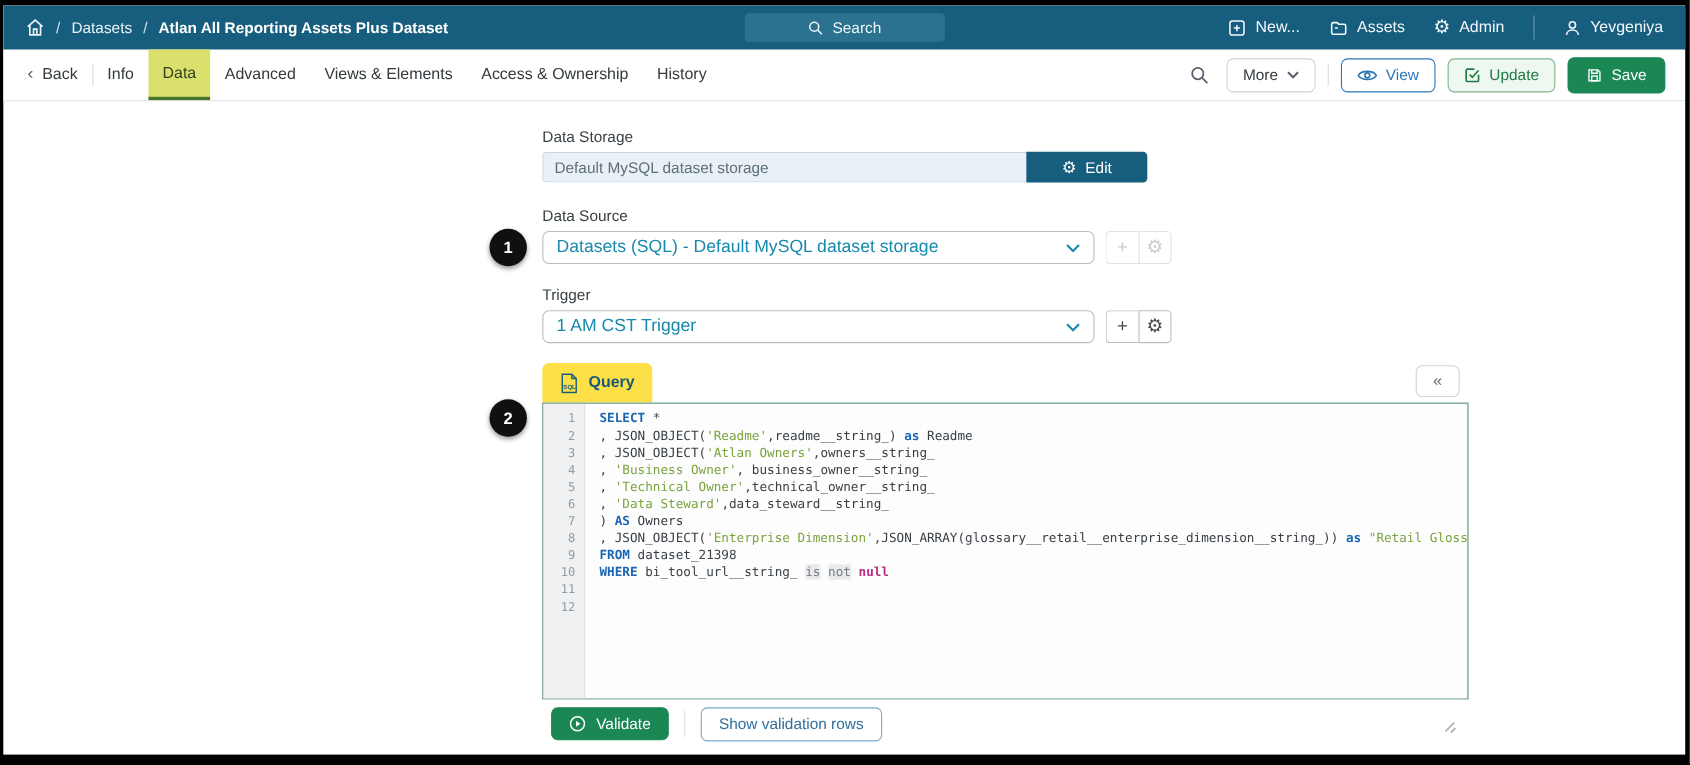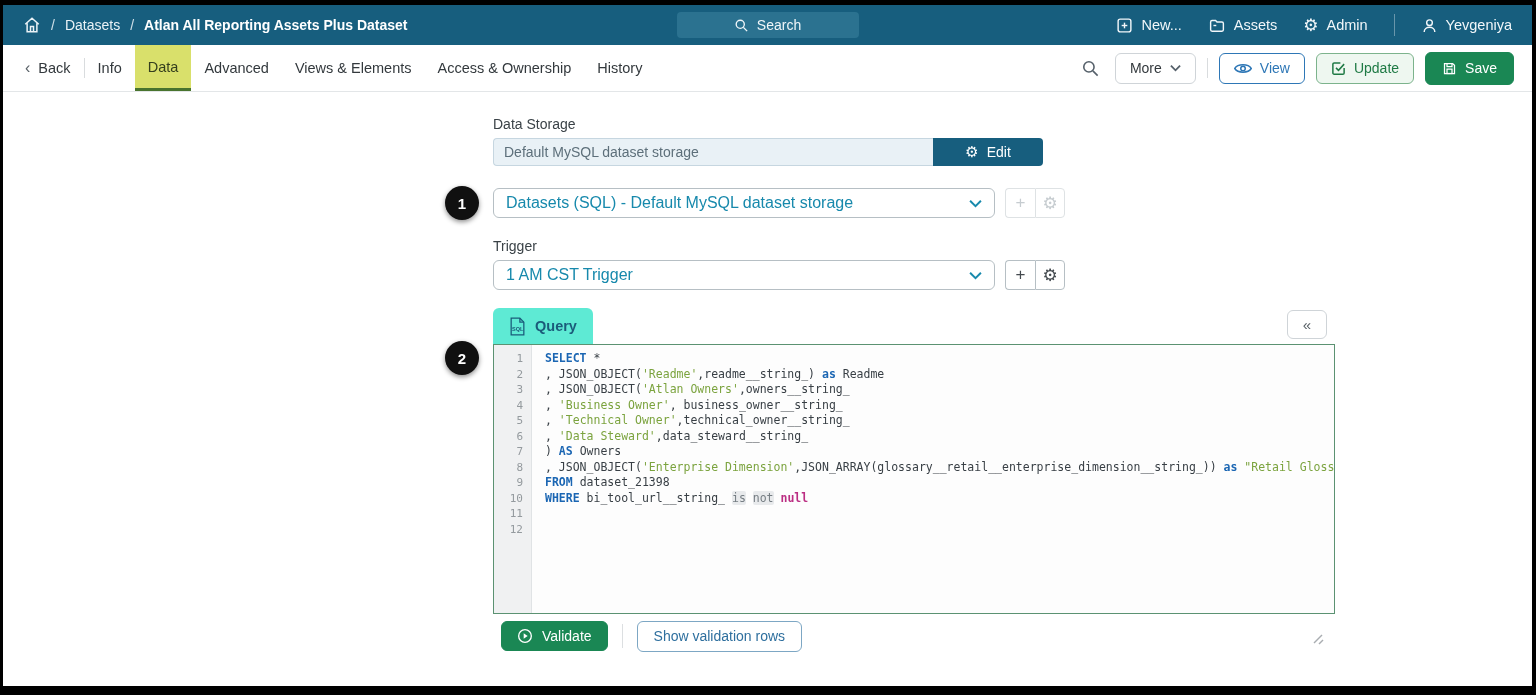--- a/index.html
+++ b/index.html
@@ -52,21 +52,21 @@
   .select-box .sel-text { flex: 1; }
   .sq-group { display: flex; }
   .sq-btn { width: 30px; height: 30px; background: #fff; border: 1px solid #b6bfc4; display: flex; align-items: center; justify-content: center; color: #444a4f; cursor: pointer; font-size: 17px; }
   .sq-btn.first { border-radius: 4px 0 0 4px; border-right: none; }
   .sq-btn.lastb { border-radius: 0 4px 4px 0; }
   .sq-group.disabled .sq-btn { border-color: #dee2e4; color: #c6ccd0; cursor: default; }
 
   
   .query-panel { width: 842px; }
   .qtab-row { position: relative; height: 36px; display: flex; align-items: flex-end; }
-  .query-tab { height: 36px; background: #5eead4; border-radius: 6px 6px 0 0; display: flex; align-items: center; gap: 9px; padding: 0 16px; font-size: 14.5px; font-weight: bold; color: #1b5b7a; cursor: pointer; }
+  .query-tab { height: 36px; background: #fde047; border-radius: 6px 6px 0 0; display: flex; align-items: center; gap: 9px; padding: 0 16px; font-size: 14.5px; font-weight: bold; color: #1b5b7a; cursor: pointer; }
   .collapse-btn { position: absolute; right: 8px; top: 2px; width: 40px; height: 29px; border: 1px solid #cfd4d8; border-radius: 6px; background: #fff; color: #5a6268; font-size: 15px; display: flex; align-items: center; justify-content: center; cursor: pointer; }
   .editor { position: relative; width: 842px; height: 270px; border: 1px solid #5b9272; background: #fdfdfd; display: grid; grid-template-columns: 38px 1fr; overflow: hidden; }
   .gutter { background: #f0f1f2; border-right: 1px solid #e0e3e5; padding-top: 6px; }
   .gutter .ln { height: 15.5px; line-height: 15.5px; text-align: right; padding-right: 8px; font-family: "DejaVu Sans Mono", monospace; font-size: 11px; color: #949a9e; }
   .code { padding: 6px 0 0 13px; overflow: hidden; }
   .code .cl { height: 15.5px; line-height: 15.5px; white-space: pre; font-family: "DejaVu Sans Mono", monospace; font-size: 11.5px; color: #383f45; }
   .tk-kw { color: #1b66b3; font-weight: bold; }
   .tk-str { color: #7ba33e; }
   .tk-id { color: #383f45; }
   .tk-op { color: #757d83; background: #e8eaec; border-radius: 2px; }
@@ -230,20 +230,21 @@
             <span>Default MySQL dataset storage</span>
           </div>
           <button class="edit-btn">
             <span class="icon gear-glyph" style="font-size:15px">⚙</span>
             <span>Edit</span>
           </button>
         </div>
       </div>
 
       <div class="section tight">
+        <div class="field-label">Data Source</div>
         <div class="select-row">
           <div class="annotation a1">1</div>
           <div class="select-box">
             <span class="sel-text">Datasets (SQL) - Default MySQL dataset storage</span>
             <span class="icon">
               <svg width="13" height="9" viewBox="0 0 12 8" fill="none" stroke="#1789ac" stroke-width="1.8">
                   <polyline points="1,1.5 6,6.5 11,1.5"></polyline>
                 </svg>
             </span>
           </div>

